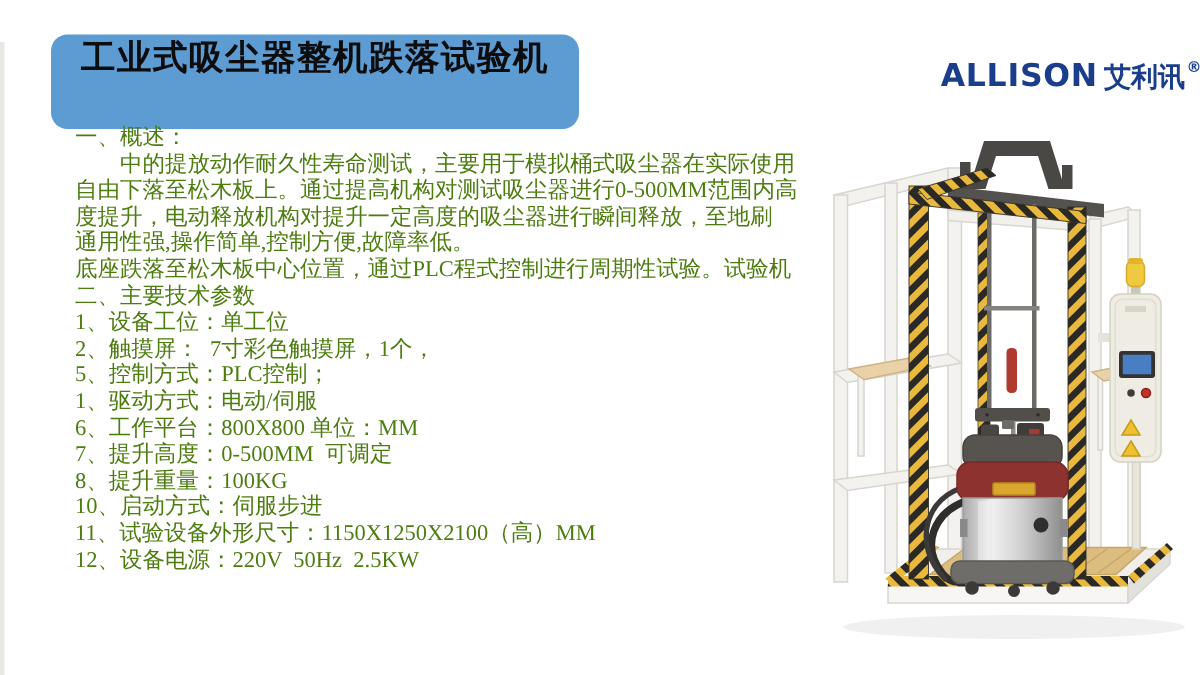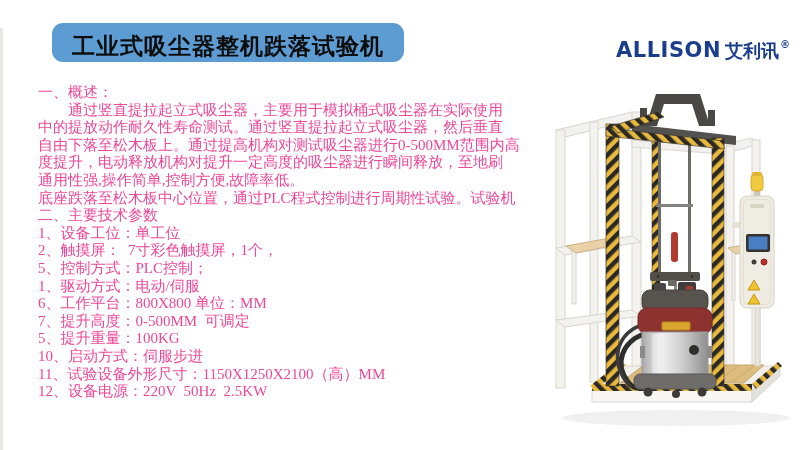--- a/index.html
+++ b/index.html
@@ -1,63 +1,62 @@
 <!DOCTYPE html>
 <html><head>
 <meta charset="utf-8">
 <style>
   html,body{margin:0;padding:0;background:#ffffff;}
   .page{position:relative;width:800px;height:450px;background:#ffffff;overflow:hidden;
         font-family:"Liberation Serif","DejaVu Serif",serif;}
   .edge{position:absolute;left:0;top:28px;width:3px;height:422px;background:#e9e7e4;}
-  .banner{position:absolute;left:52px;top:23px;width:352px;height:39px;border-radius:11px;
-          background:#5d9bd3;display:flex;align-items:flex-end;justify-content:center;}
+  .banner{position:absolute;left:34px;top:23px;width:352px;height:63px;border-radius:11px;
+          background:#5d9bd3;display:flex;align-items:flex-start;justify-content:center;}
   .banner span{font-size:23px;font-weight:bold;color:#0d0d0d;letter-spacing:1px;white-space:pre;}
-  .logo{position:absolute;right:11px;top:38px;text-align:right;color:#1a3d8c;
+  .logo{position:absolute;right:0;top:38px;text-align:right;color:#1a3d8c;
         font-family:"DejaVu Sans","Liberation Sans",sans-serif;white-space:nowrap;}
   .lg-en{font-size:21px;font-weight:800;letter-spacing:0.5px;}
   .lg-cn{font-size:18px;font-weight:800;margin-left:4px;}
   .lg-r{font-size:10px;font-weight:700;position:relative;top:-9px;left:1px;}
-  .textcol{position:absolute;left:38px;top:84px;width:514px;color:#ec4899;}
+  .textcol{position:absolute;left:50px;top:84px;width:514px;color:#4d7c0f;}
   .bodyline{white-space:pre;font-size:15px;line-height:17.6px;height:17.6px;}
   .photo{position:absolute;left:548px;top:84px;width:250px;height:350px;}
 </style>
 </head>
 <body>
 
 <div class="page">
   <div class="edge"></div>
 
   <div class="banner" style="background: rgb(93, 155, 211);">
     <span>工业式吸尘器整机跌落试验机</span>
   </div>
 
   <div class="logo" style="color: rgb(26, 61, 140);">
     <span class="lg-en">ALLISON</span><span class="lg-cn">艾利讯</span><span class="lg-r">®</span>
   </div>
 
   <div class="textcol">
     <div class="bodyline">一、概述：</div>
     <div>
-        <div class="bodyline">　　通过竖直提拉起立式吸尘器，主要用于模拟桶式吸尘器在实际使用</div>
-        <div class="bodyline">中的提放动作耐久性寿命测试。通过竖直提拉起立式吸尘器，然后垂直</div>
+        <div class="bodyline">　　中的提放动作耐久性寿命测试，主要用于模拟桶式吸尘器在实际使用</div>
         <div class="bodyline">自由下落至松木板上。通过提高机构对测试吸尘器进行0-500MM范围内高</div>
         <div class="bodyline">度提升，电动释放机构对提升一定高度的吸尘器进行瞬间释放，至地刷</div>
         <div class="bodyline">通用性强,操作简单,控制方便,故障率低。</div>
         <div class="bodyline">底座跌落至松木板中心位置，通过PLC程式控制进行周期性试验。试验机</div>
       </div>
     <div class="bodyline">二、主要技术参数</div>
     <div>
         <div class="bodyline">1、设备工位：单工位</div>
         <div class="bodyline">2、触摸屏：  7寸彩色触摸屏，1个，</div>
         <div class="bodyline">5、控制方式：PLC控制；</div>
         <div class="bodyline">1、驱动方式：电动/伺服</div>
         <div class="bodyline">6、工作平台：800X800 单位：MM</div>
         <div class="bodyline">7、提升高度：0-500MM  可调定</div>
-        <div class="bodyline">5、提升重量：100KG</div>
+        <div class="bodyline">8、提升重量：100KG</div>
         <div class="bodyline">10、启动方式：伺服步进</div>
         <div class="bodyline">11、试验设备外形尺寸：1150X1250X2100（高）MM</div>
         <div class="bodyline">12、设备电源：220V  50Hz  2.5KW</div>
       </div>
   </div>
 
   <svg class="photo" viewBox="0 0 250 350">
     <defs>
       <pattern id="hz" width="9" height="9" patternUnits="userSpaceOnUse" patternTransform="rotate(45)">
         <rect width="9" height="9" fill="#e8b93c"></rect>

